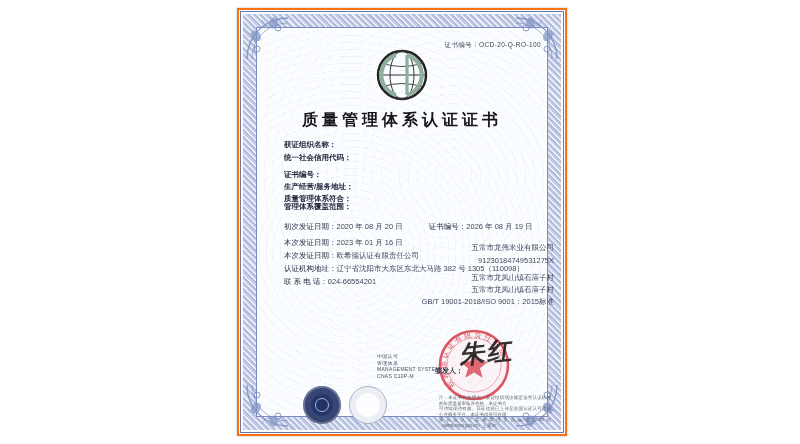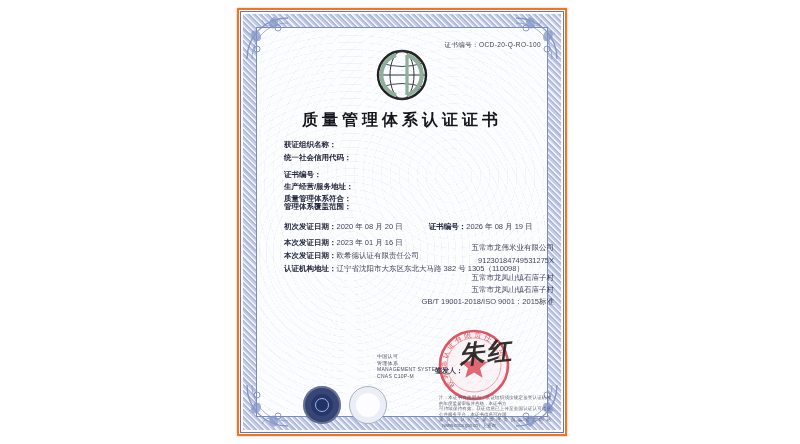--- a/index.html
+++ b/index.html
@@ -53,21 +53,21 @@
   .row{
     position:absolute;left:45px;width:270px;display:flex;
     font-size:7.5px;line-height:9px;color:#3b3f52;flex-direction:column;
   }
   .row .lab{flex:0 0 103px;font-weight:bold;color:#23283d;}
   .row .val{flex:1;color:#41465c;text-align:right;}
   .iline{
     position:absolute;left:45px;width:275px;
     font-size:7.5px;line-height:9px;color:#41465c;white-space:nowrap;
   }
-  .iline .lab{font-weight:bold;color:#23283d;}
+  .iline .lab{font-weight:normal;color:#23283d;}
   .iline .gap{display:inline-block;width:26px;}
 
   .cnas{position:absolute;left:62px;top:340px;width:70px;height:36px;}
   .cnas-txt{
     position:absolute;left:138px;top:343px;width:90px;
     font-size:5px;line-height:6.5px;color:#4a4f63;letter-spacing:.3px;
   }
   .medal-dark{
     position:absolute;left:64px;top:376px;width:38px;height:38px;border-radius:50%;
     background:radial-gradient(circle at 50% 45%, #27376a 0 55%, #17224a 100%);
@@ -206,20 +206,23 @@
   </div>
   <div class="iline" style="top:228px">
     <span class="lab">本次发证日期：</span><span>2023 年 01 月 16 日</span>
   </div>
   <div class="iline" style="top:241px">
     <span class="lab">本次发证日期：</span><span>欧希德认证有限责任公司</span>
   </div>
   <div class="iline" style="top:254px">
     <span class="lab">认证机构地址：</span><span>辽宁省沈阳市大东区东北大马路 382 号 1305（110098）</span>
   </div>
+  <div class="iline" style="top:267px">
+    <span class="lab">联 系 电 话：</span><span>024-66554201</span>
+  </div>
 
   <div class="cnas-txt">
     <div>中国认可</div>
     <div>管理体系</div>
     <div>MANAGEMENT SYSTEM</div>
     <div>CNAS C10P-M</div>
   </div>
 
   <div class="medal-dark">
       <div class="core"></div>

